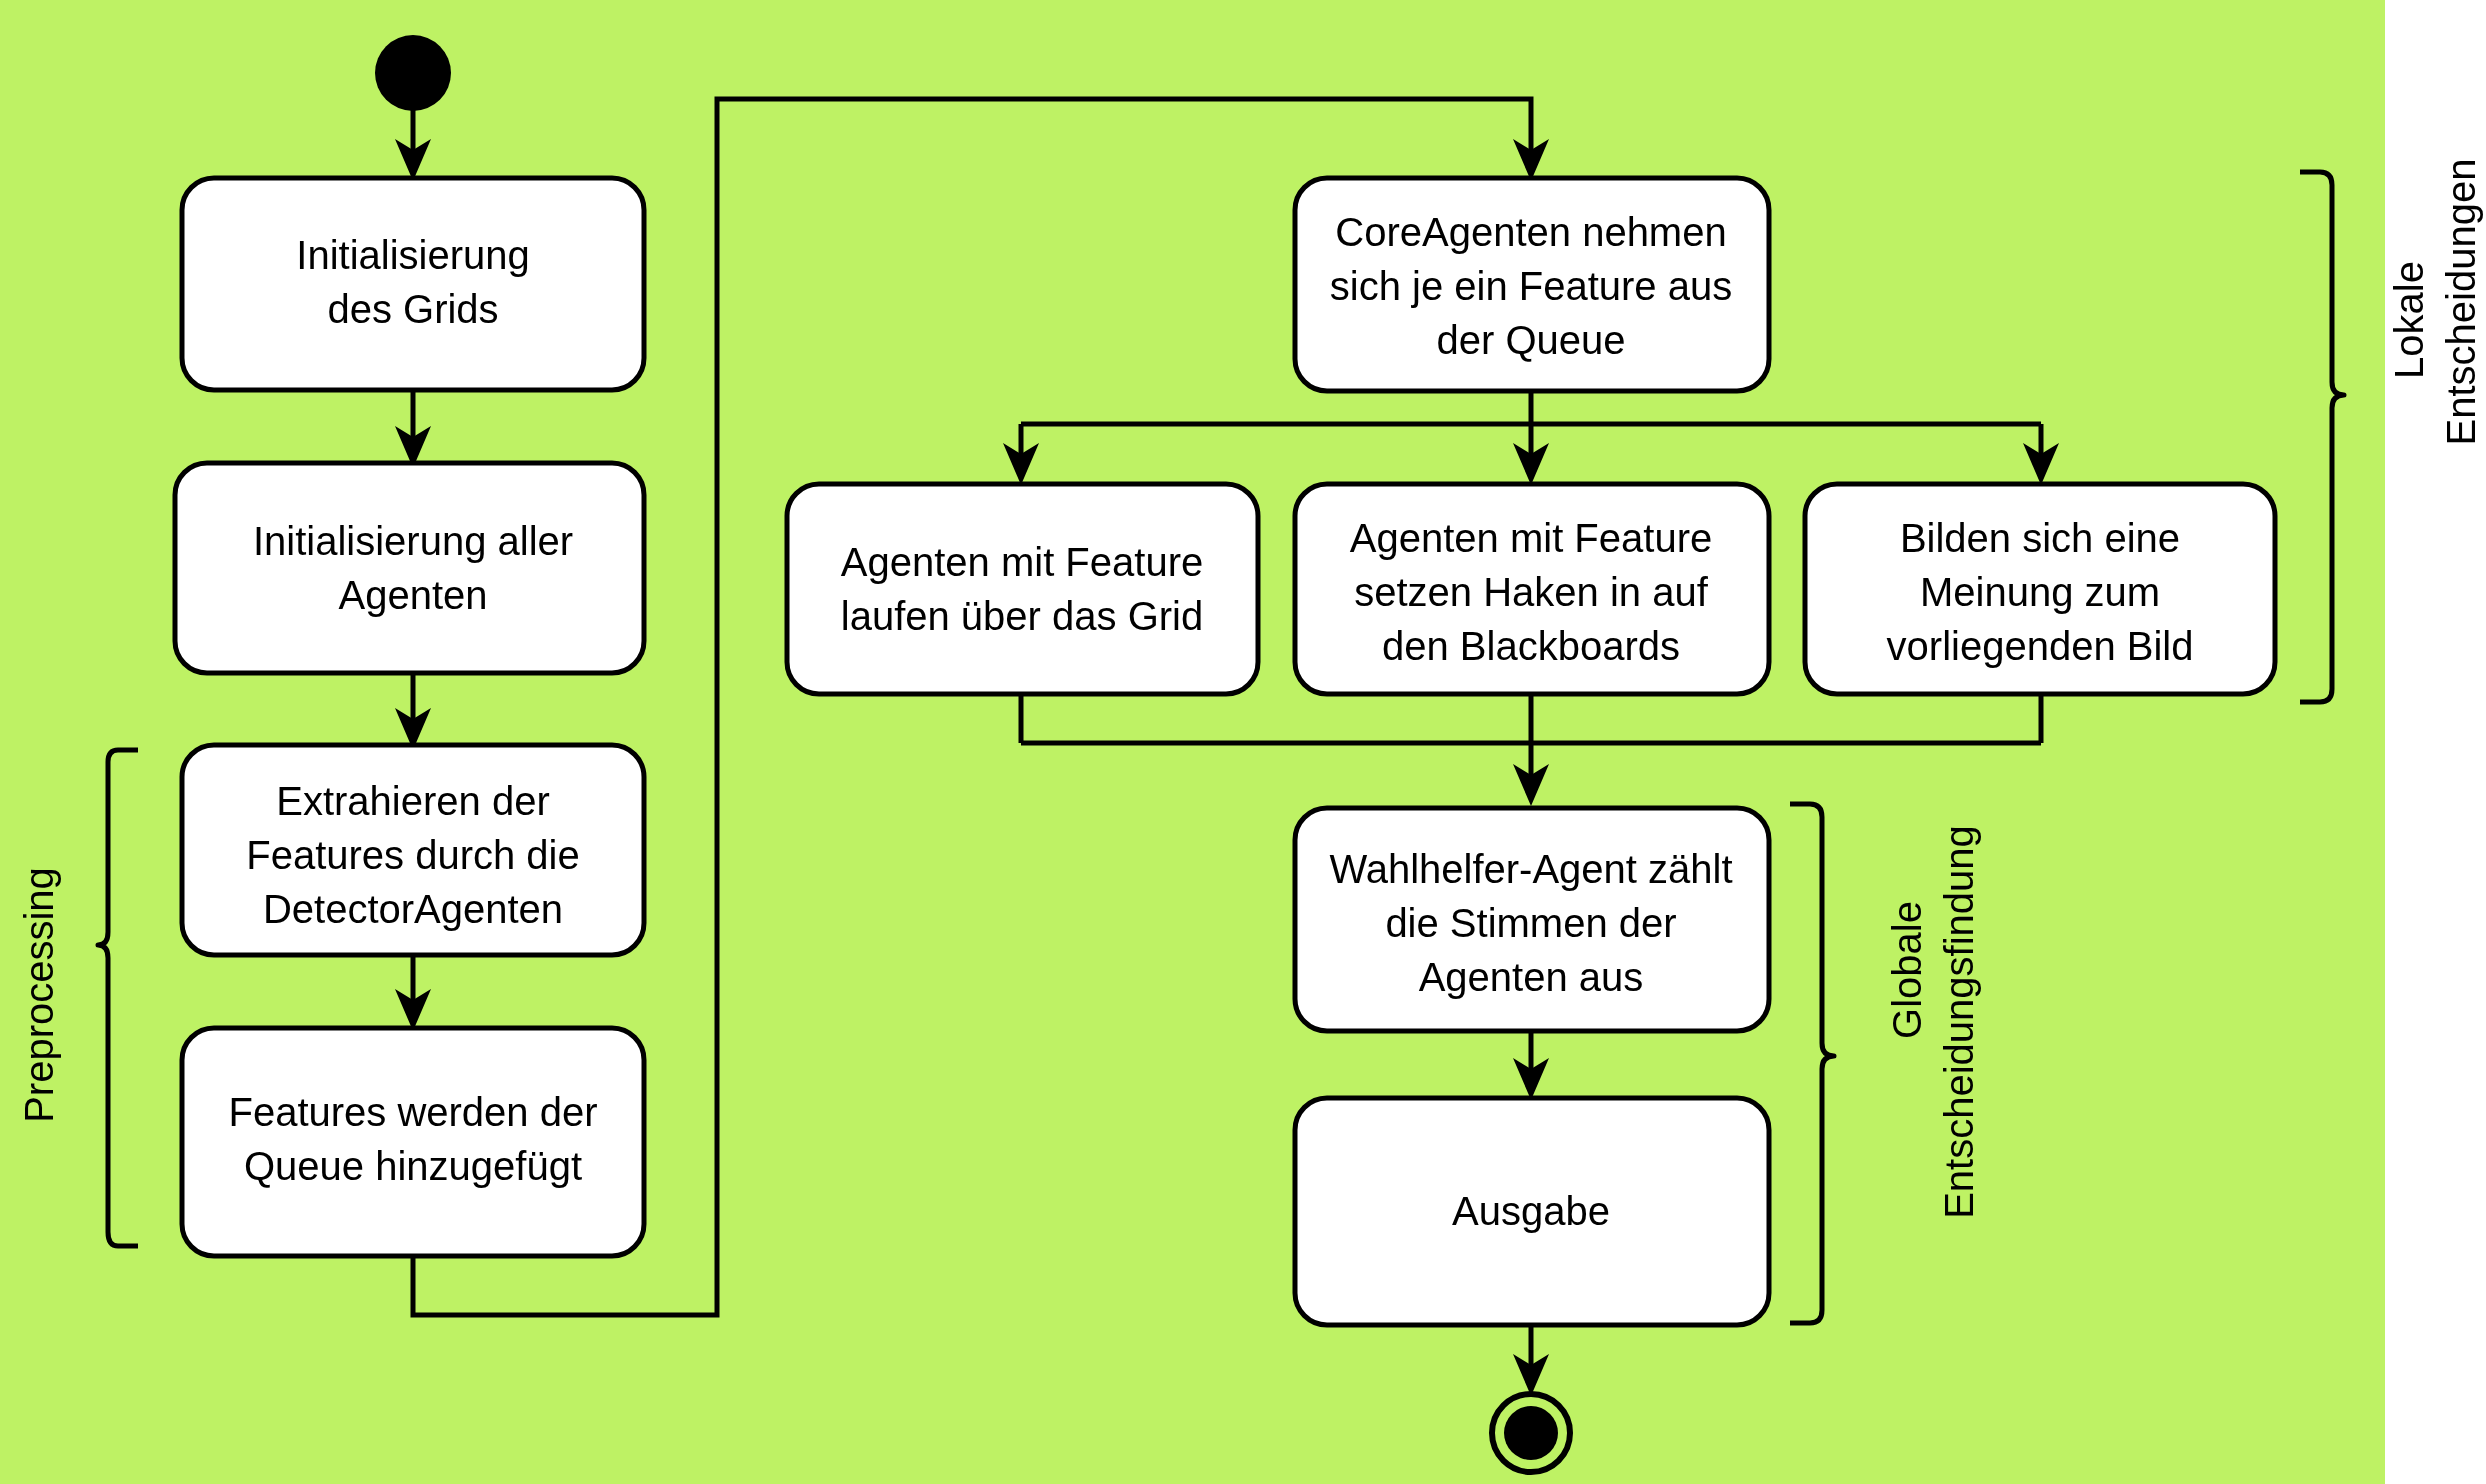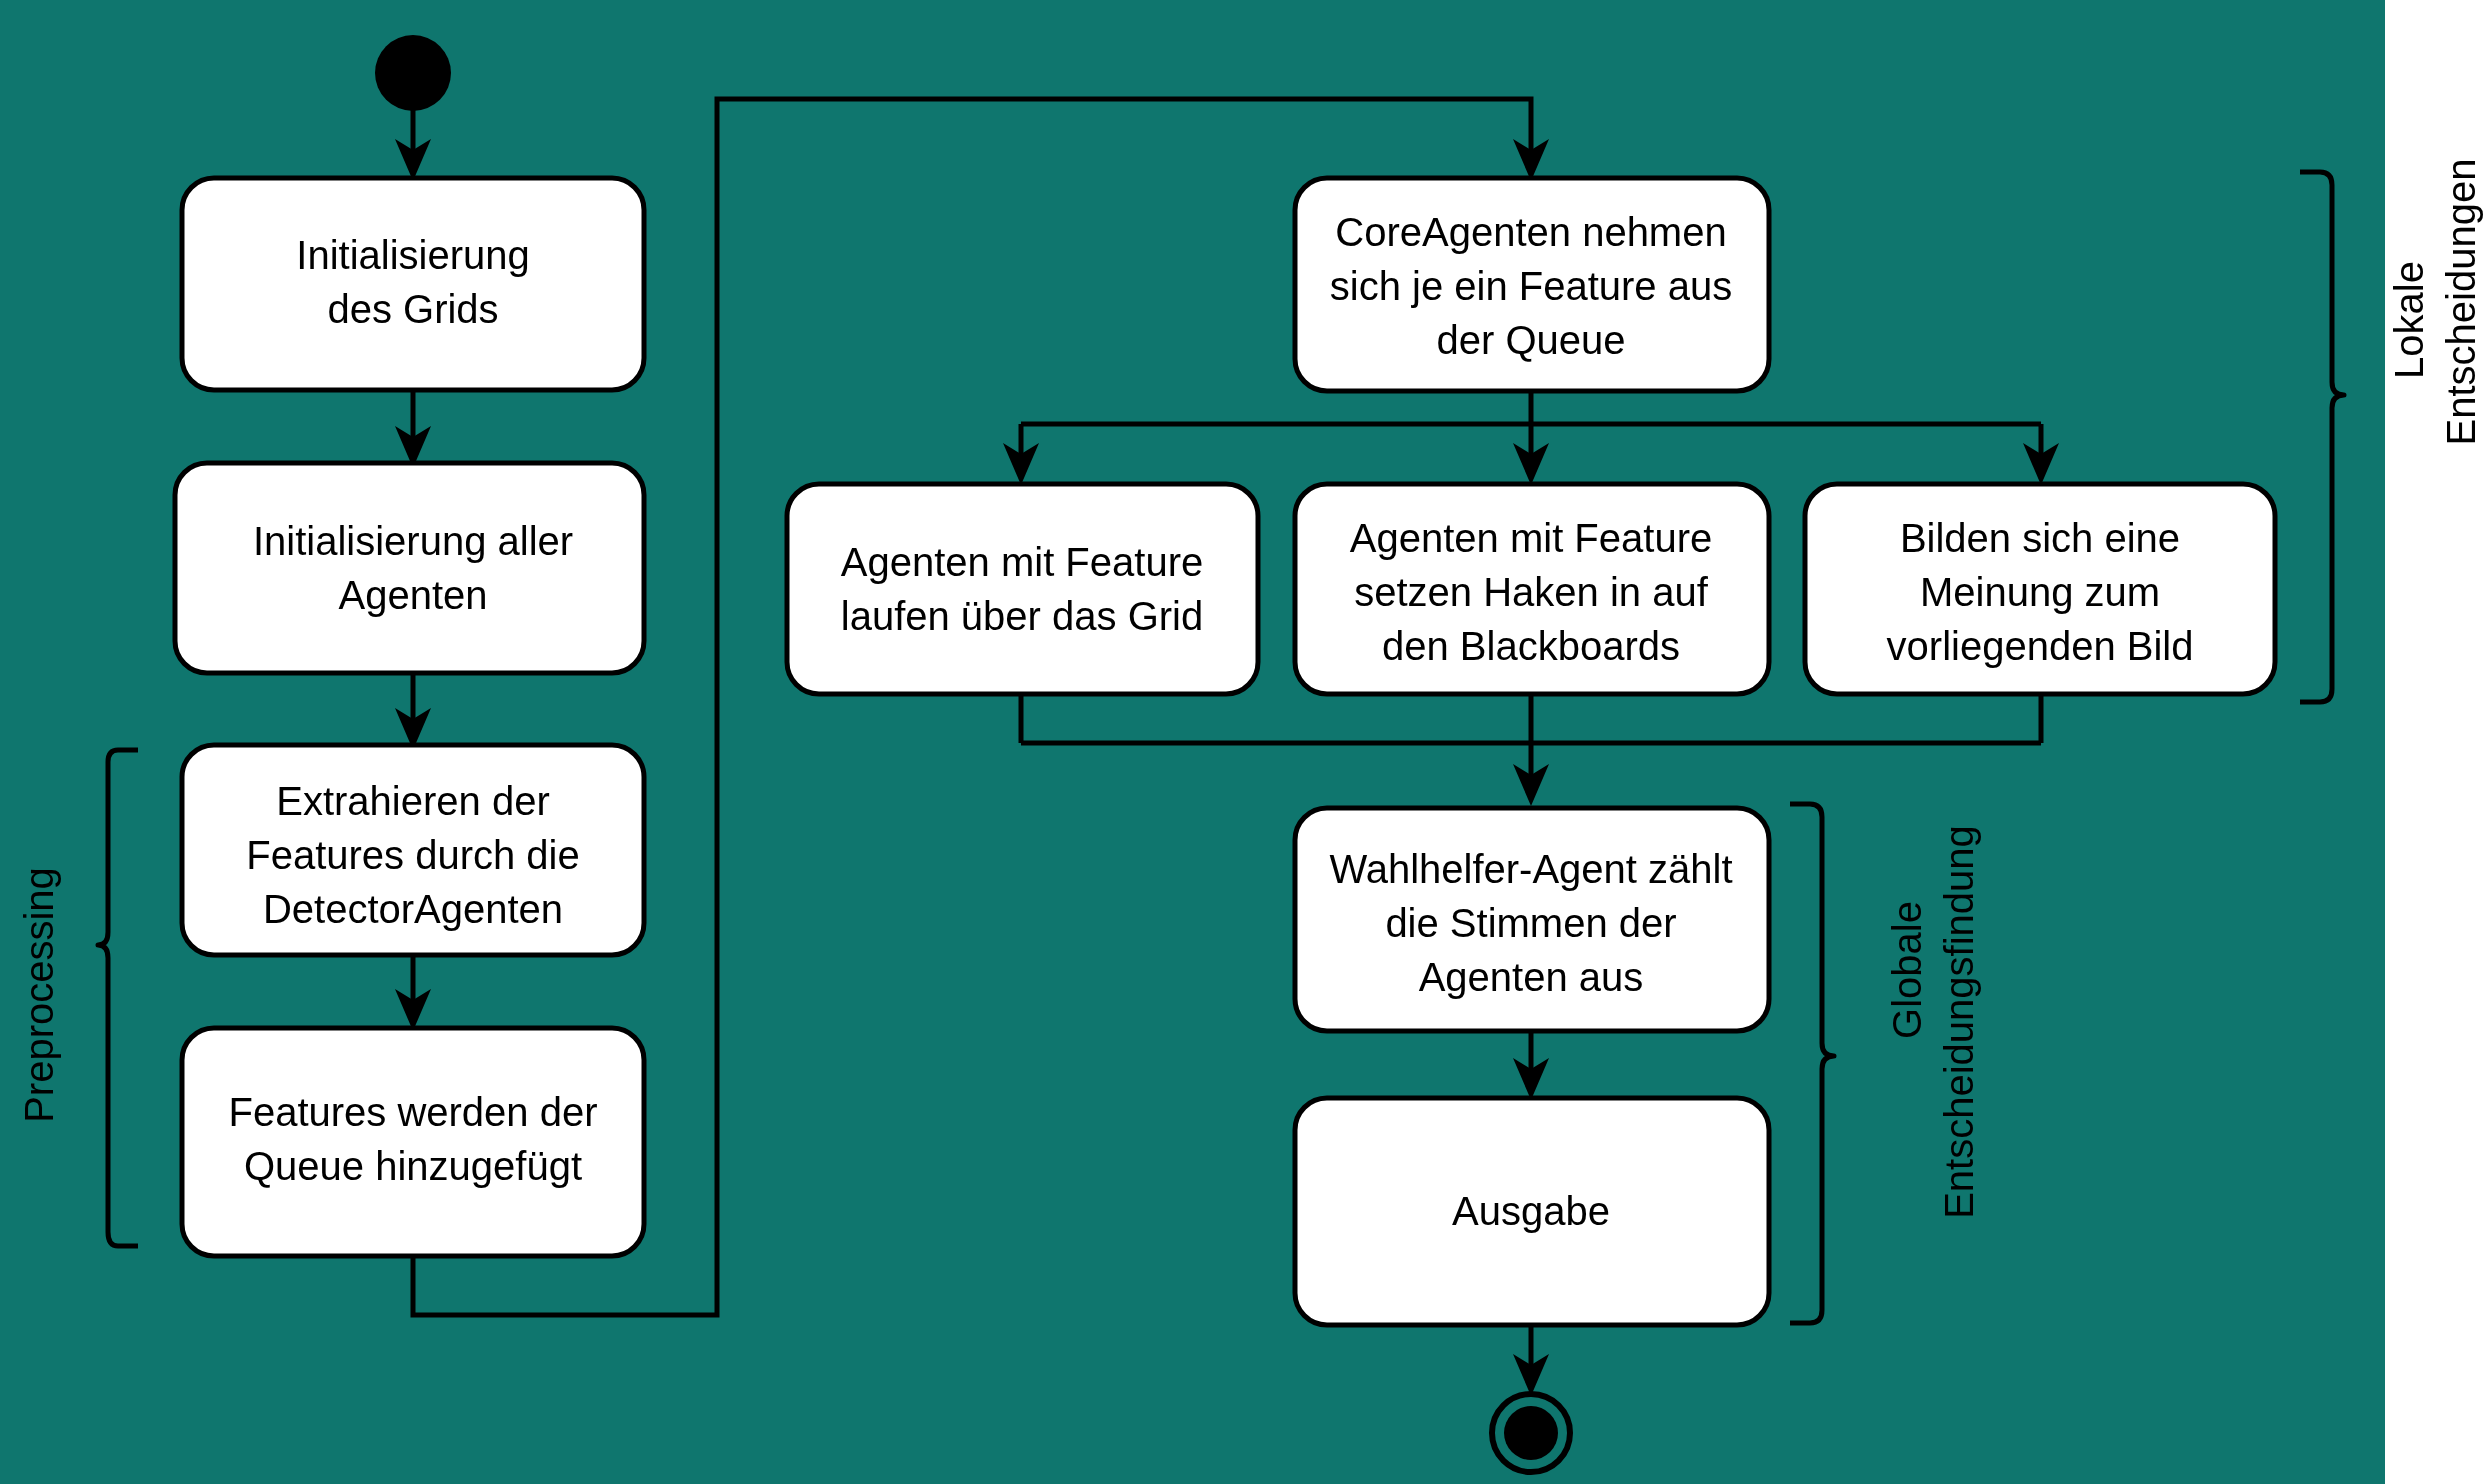--- a/index.html
+++ b/index.html
@@ -10,21 +10,21 @@
   body {
     width: 2486px;
     height: 1484px;
     overflow: hidden;
     font-family: "Liberation Sans", sans-serif;
   }
   #diagram-root {
     position: relative;
     width: 2385px;
     height: 1484px;
-    background: #0f766e;
+    background: #bef264;
   }
   svg.flow {
     position: absolute;
     top: 0; left: 0;
     width: 2486px;
     height: 1484px;
     display: block;
   }
   .node-rect {
     fill: #ffffff;

